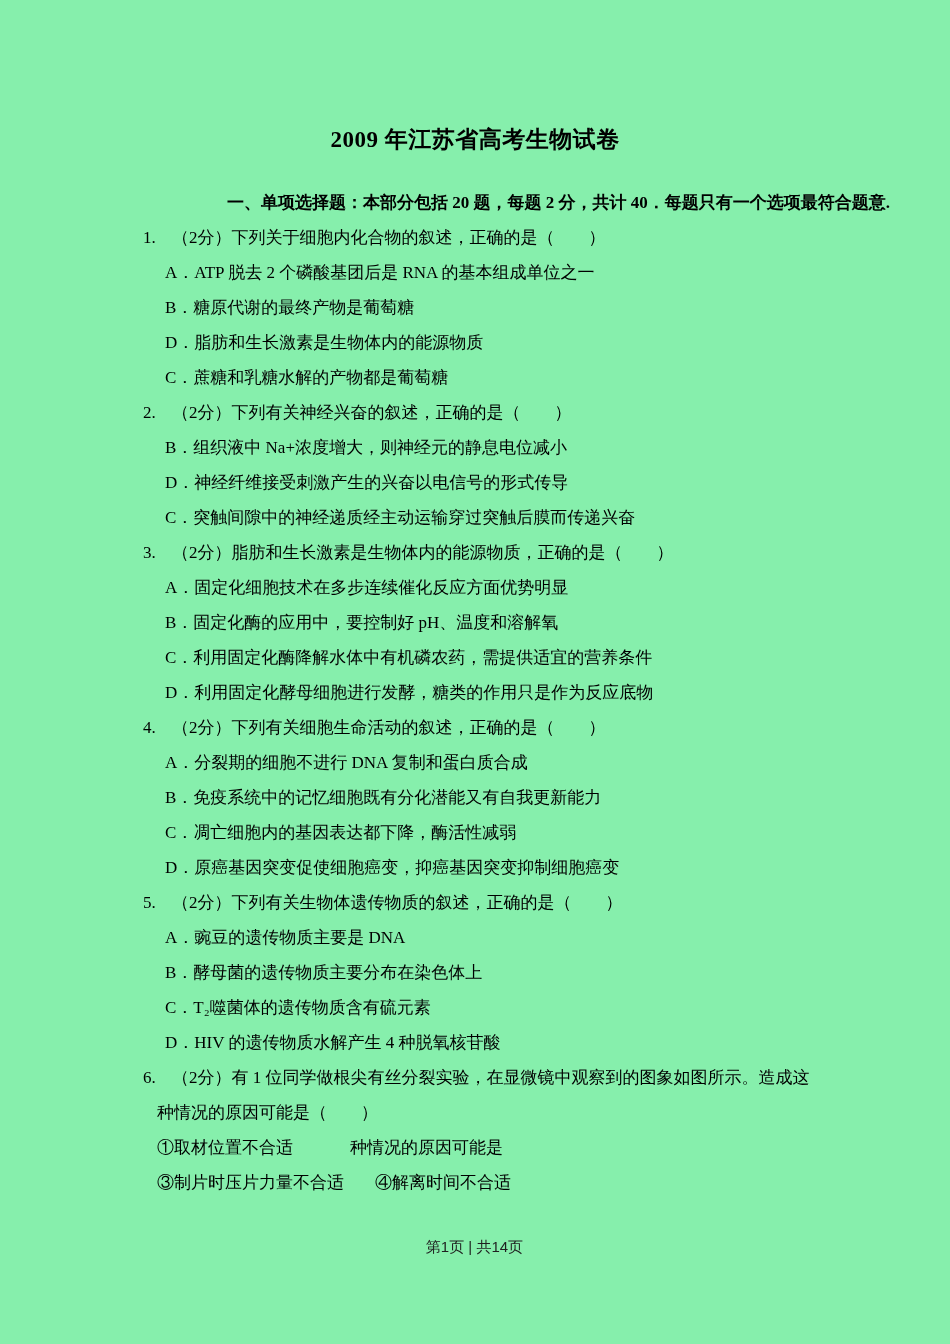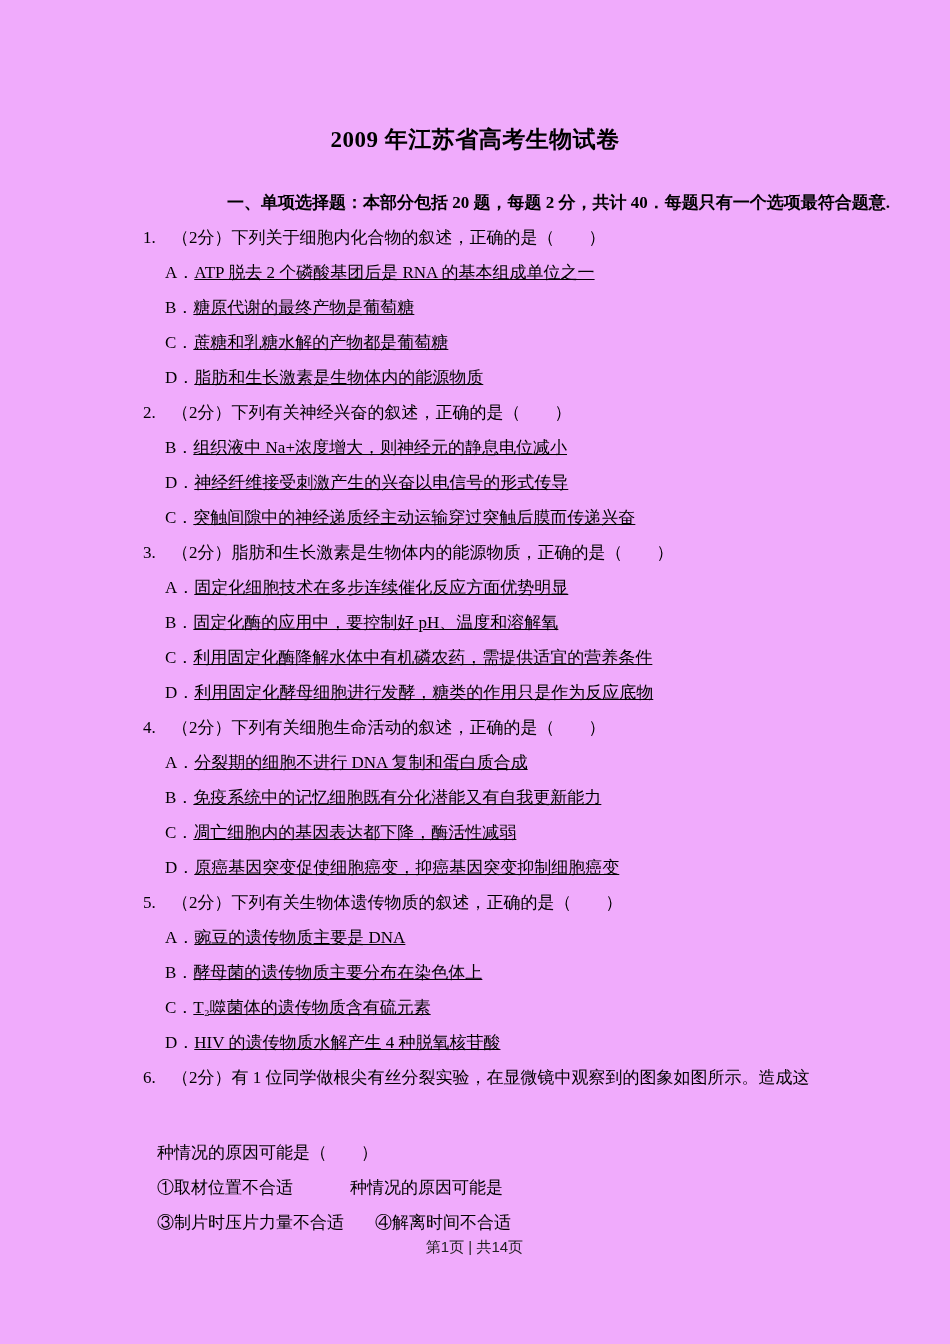--- a/index.html
+++ b/index.html
@@ -4,21 +4,21 @@
 <style>
   html, body {
     margin: 0;
     padding: 0;
     background: #ffffff;
   }
   .page {
     position: relative;
     width: 950px;
     height: 1344px;
-    background: #f0abfc;
+    background: #86efac;
     color: #000000;
     font-family: "Liberation Serif", serif;
     overflow: hidden;
   }
   .doc-title {
     margin: 0;
     padding-top: 121px;
     text-align: center;
     font-size: 23px;
     font-weight: bold;
@@ -42,26 +42,24 @@
     line-height: 35px;
   }
   .q-num {
     position: absolute;
     left: 0;
     top: 0;
   }
   .q-cont {
     padding-left: 14px;
     line-height: 35px;
-    margin-top: 40px;
   }
   .option {
     padding-left: 22px;
     line-height: 35px;
-    text-decoration: underline;
   }
   .opt-letter {
     display: inline-block;
     min-width: 28px;
   }
   .sub-line {
     padding-left: 14px;
     line-height: 35px;
   }
   .sub-first-w193 {
@@ -98,24 +96,24 @@
       <div class="q-line">
         <span class="q-num">1.</span><span>（2分）下列关于细胞内化合物的叙述，正确的是（　　）</span>
       </div>
       <div class="option">
         <span class="opt-letter">A．</span><span>ATP 脱去 2 个磷酸基团后是 RNA 的基本组成单位之一</span>
       </div>
       <div class="option">
         <span class="opt-letter">B．</span><span>糖原代谢的最终产物是葡萄糖</span>
       </div>
       <div class="option">
+        <span class="opt-letter">D．</span><span>脂肪和生长激素是生物体内的能源物质</span>
+      </div>
+      <div class="option">
         <span class="opt-letter">C．</span><span>蔗糖和乳糖水解的产物都是葡萄糖</span>
-      </div>
-      <div class="option">
-        <span class="opt-letter">D．</span><span>脂肪和生长激素是生物体内的能源物质</span>
       </div>
     </div>
 
     <div>
       <div class="q-line">
         <span class="q-num">2.</span><span>（2分）下列有关神经兴奋的叙述，正确的是（　　）</span>
       </div>
       <div class="option">
         <span class="opt-letter">B．</span><span>组织液中 Na+浓度增大，则神经元的静息电位减小</span>
       </div>

